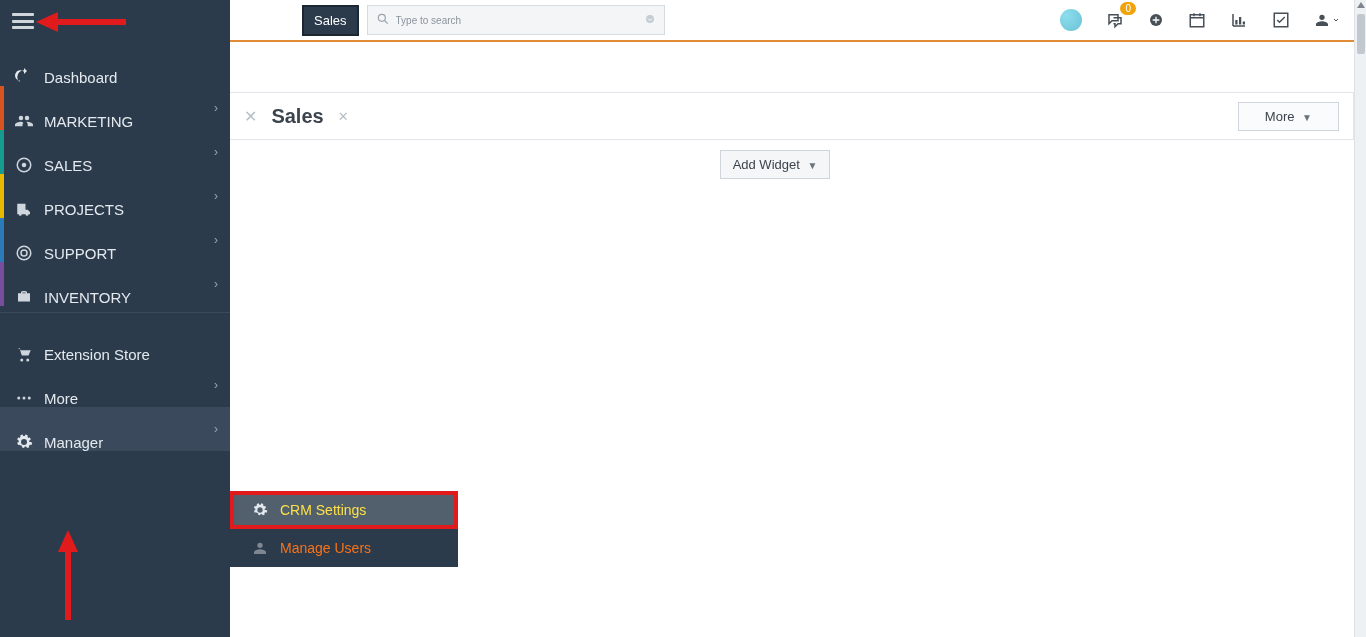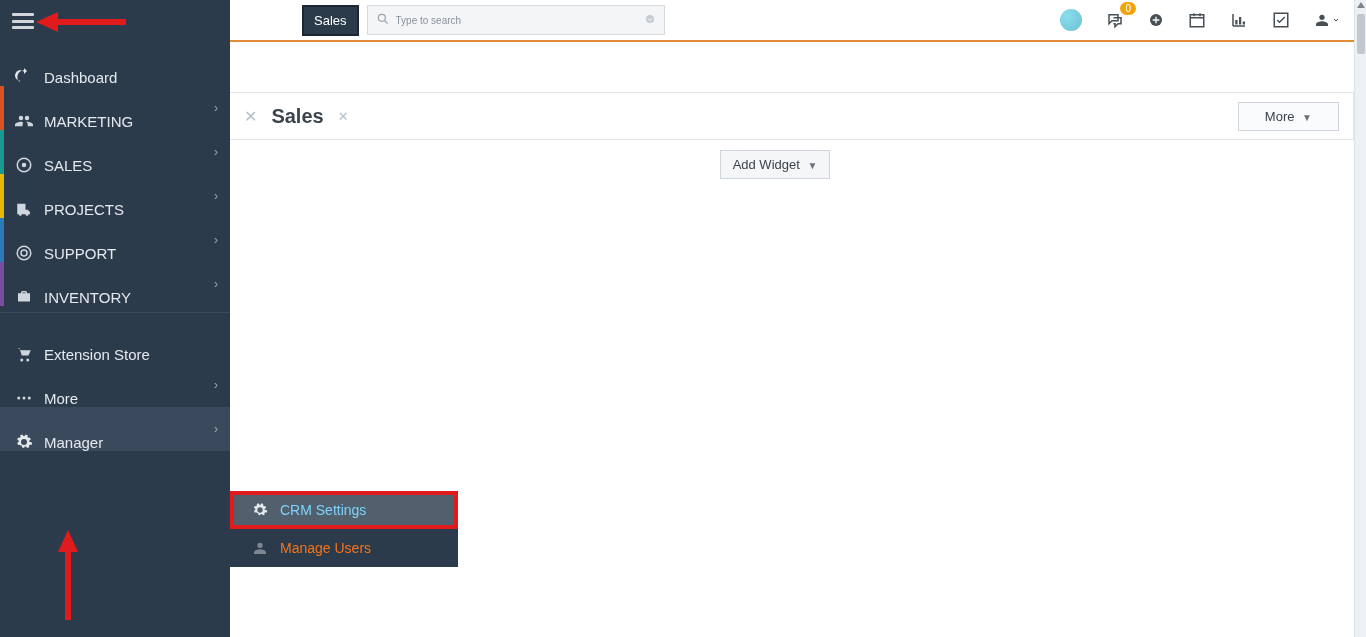--- a/index.html
+++ b/index.html
@@ -71,21 +71,21 @@
     width: 228px;
     background: #2c3b4c;
     z-index: 20;
   }
   .flyout-item {
     display: flex;
     align-items: center;
     height: 38px;
     padding-left: 20px;
     cursor: pointer;
-    color: #7dd3fc;
+    color: #fde047;
   }
   .flyout-item:not(.selected) { color: #f97316; }
   .flyout-item .icon { width: 20px; display:inline-flex; justify-content:center; }
   .flyout-item .label { margin-left: 10px; font-size: 14px; }
   .flyout-item.selected {
     background: #52606d;
     outline: 4px solid #e11b1b;
     outline-offset: -4px;
   }
 

